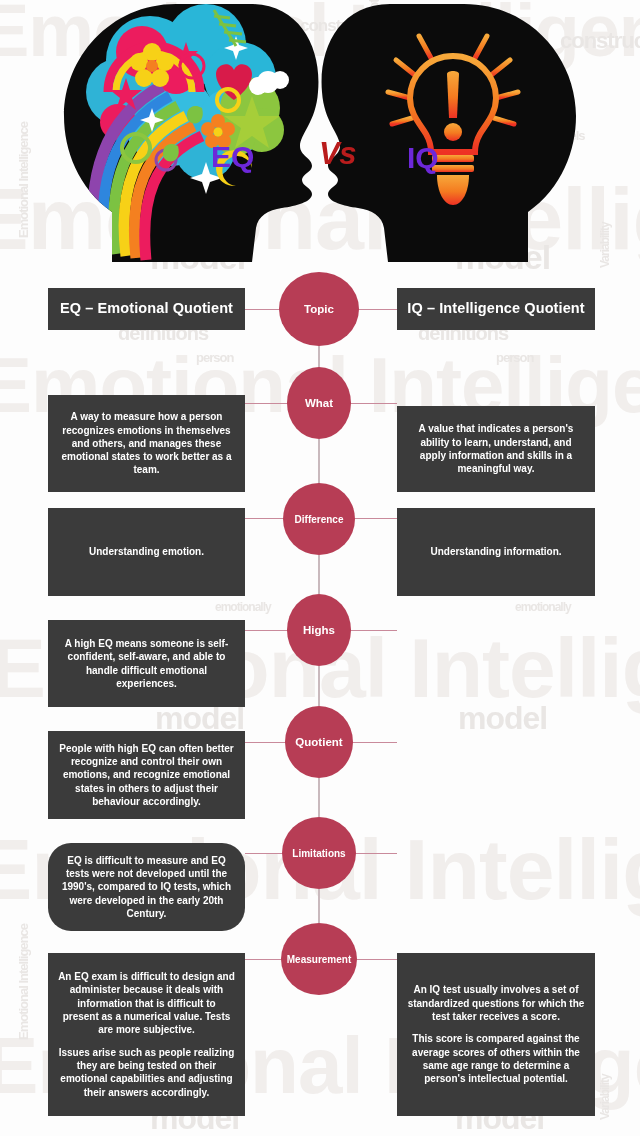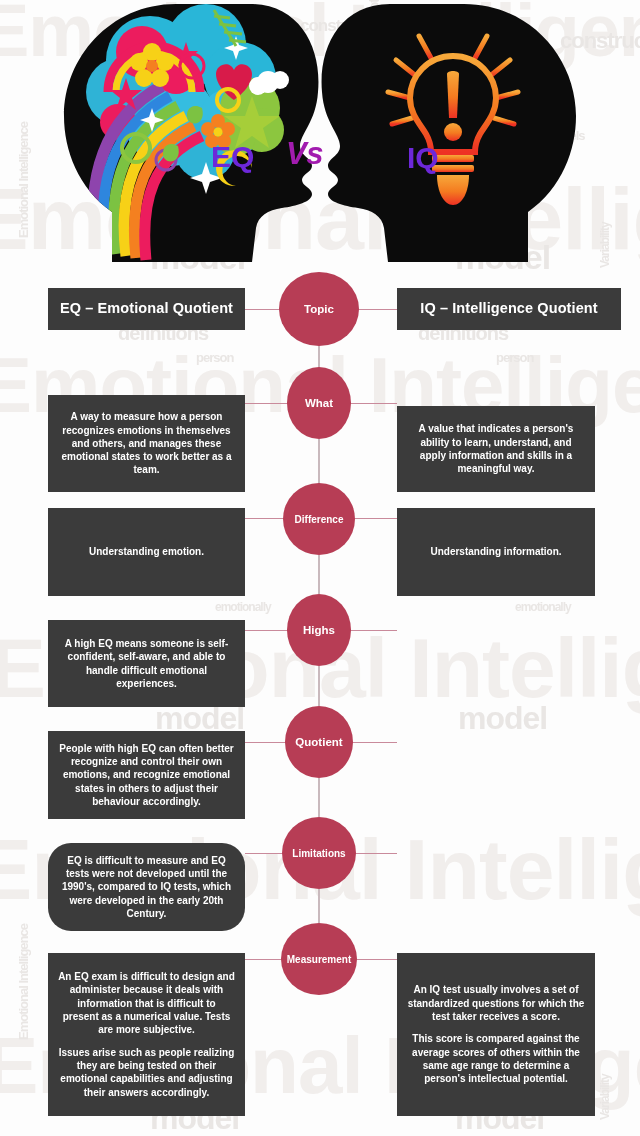--- a/index.html
+++ b/index.html
@@ -42,25 +42,25 @@
     position: absolute;
     left: 0; top: 0;
     width: 640px; height: 268px;
     z-index: 2;
   }
   .vs-label {
     position: absolute;
     left: 286px;
     top: 136px;
     width: 70px;
-    text-align: left;
+    text-align: right;
     font-size: 31px;
     font-weight: bold;
     font-style: italic;
-    color: #a21caf;
+    color: #b91c1c;
     letter-spacing: -0.5px;
     z-index: 4;
   }
   .head-tag {
     position: absolute;
     font-size: 30px;
     font-weight: bold;
     color: #6d28d9;
     letter-spacing: 0px;
     z-index: 4;
@@ -332,21 +332,21 @@
     <div class="spine" style="top:555px;  height:39px;"></div>
     <div class="spine" style="top:666px;  height:40px;"></div>
     <div class="spine" style="top:778px;  height:39px;"></div>
     <div class="spine" style="top:889px;  height:34px;"></div>
 
     <div class="connector" style="left:245px; top:309px; width:48px;"></div>
     <div class="connector" style="left:345px; top:309px; width:52px;"></div>
     <div class="box header" style="left:48px;  top:288px; width:197px; height:42px;">
       <p>EQ – Emotional Quotient</p>
     </div>
-    <div class="box header" style="left:397px; top:288px; width:224px; height:42px;">
+    <div class="box header" style="left:397px; top:288px; width:198px; height:42px;">
       <p>IQ – Intelligence Quotient</p>
     </div>
     <div class="node" style="left:279px; top:272px; width:80px; height:74px;">
       <span>Topic</span>
     </div>
 
     <div class="connector" style="left:245px; top:403px; width:48px;"></div>
     <div class="connector" style="left:345px; top:403px; width:52px;"></div>
     <div class="box" style="left:48px;  top:395px; width:197px; height:97px;">
       <p>A way to measure how a person recognizes emotions in themselves and others, and manages these emotional states to work better as a team.</p>

